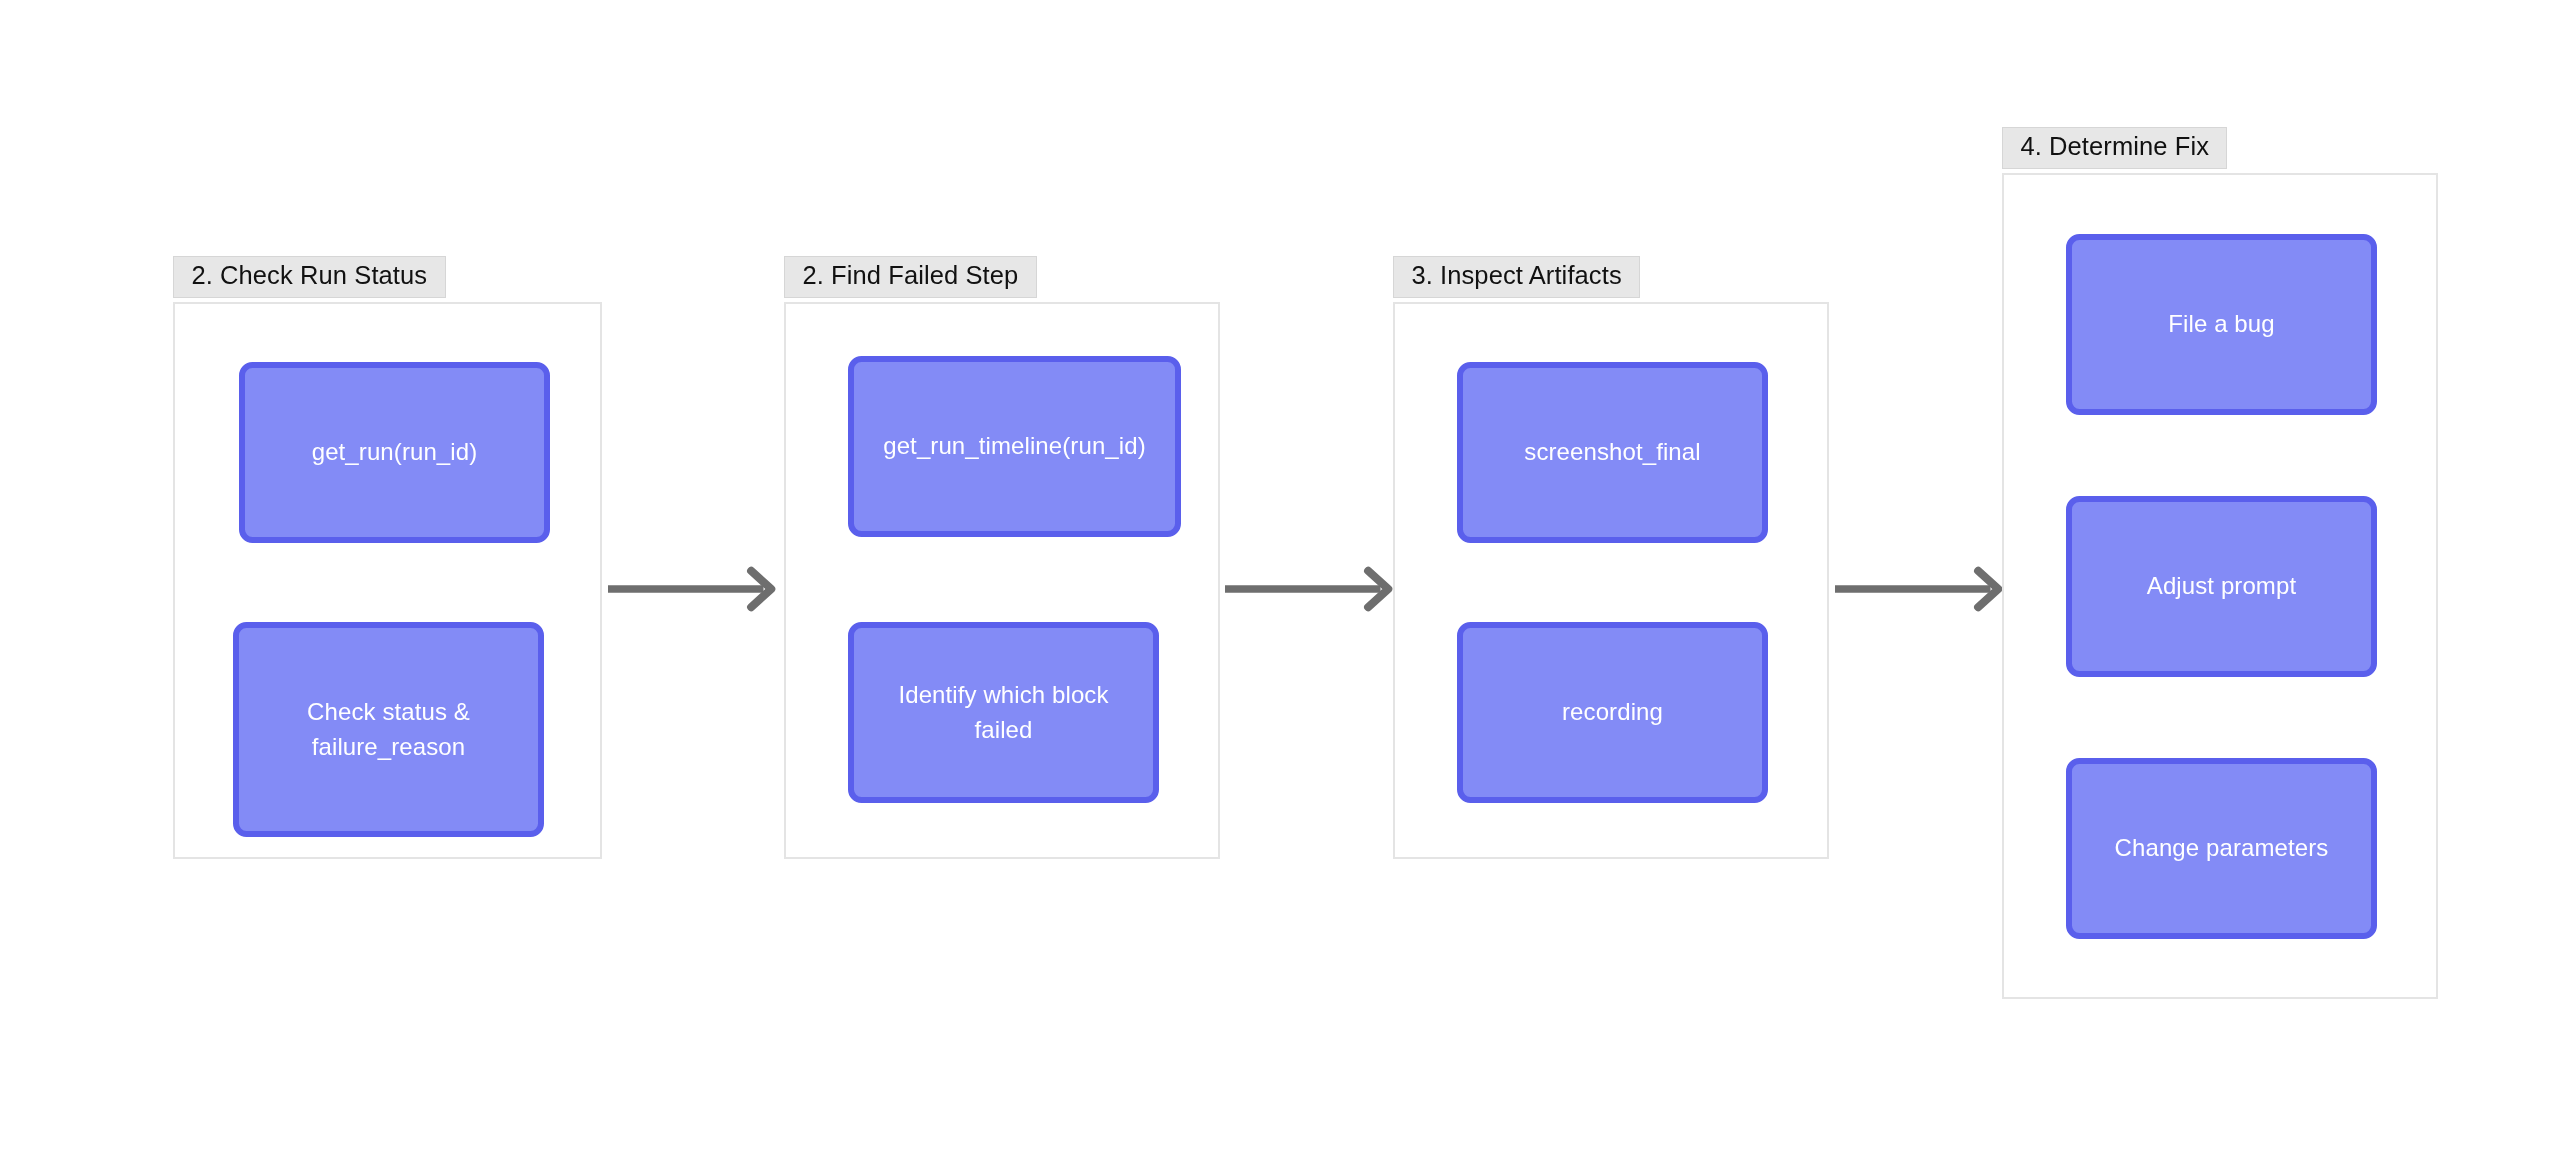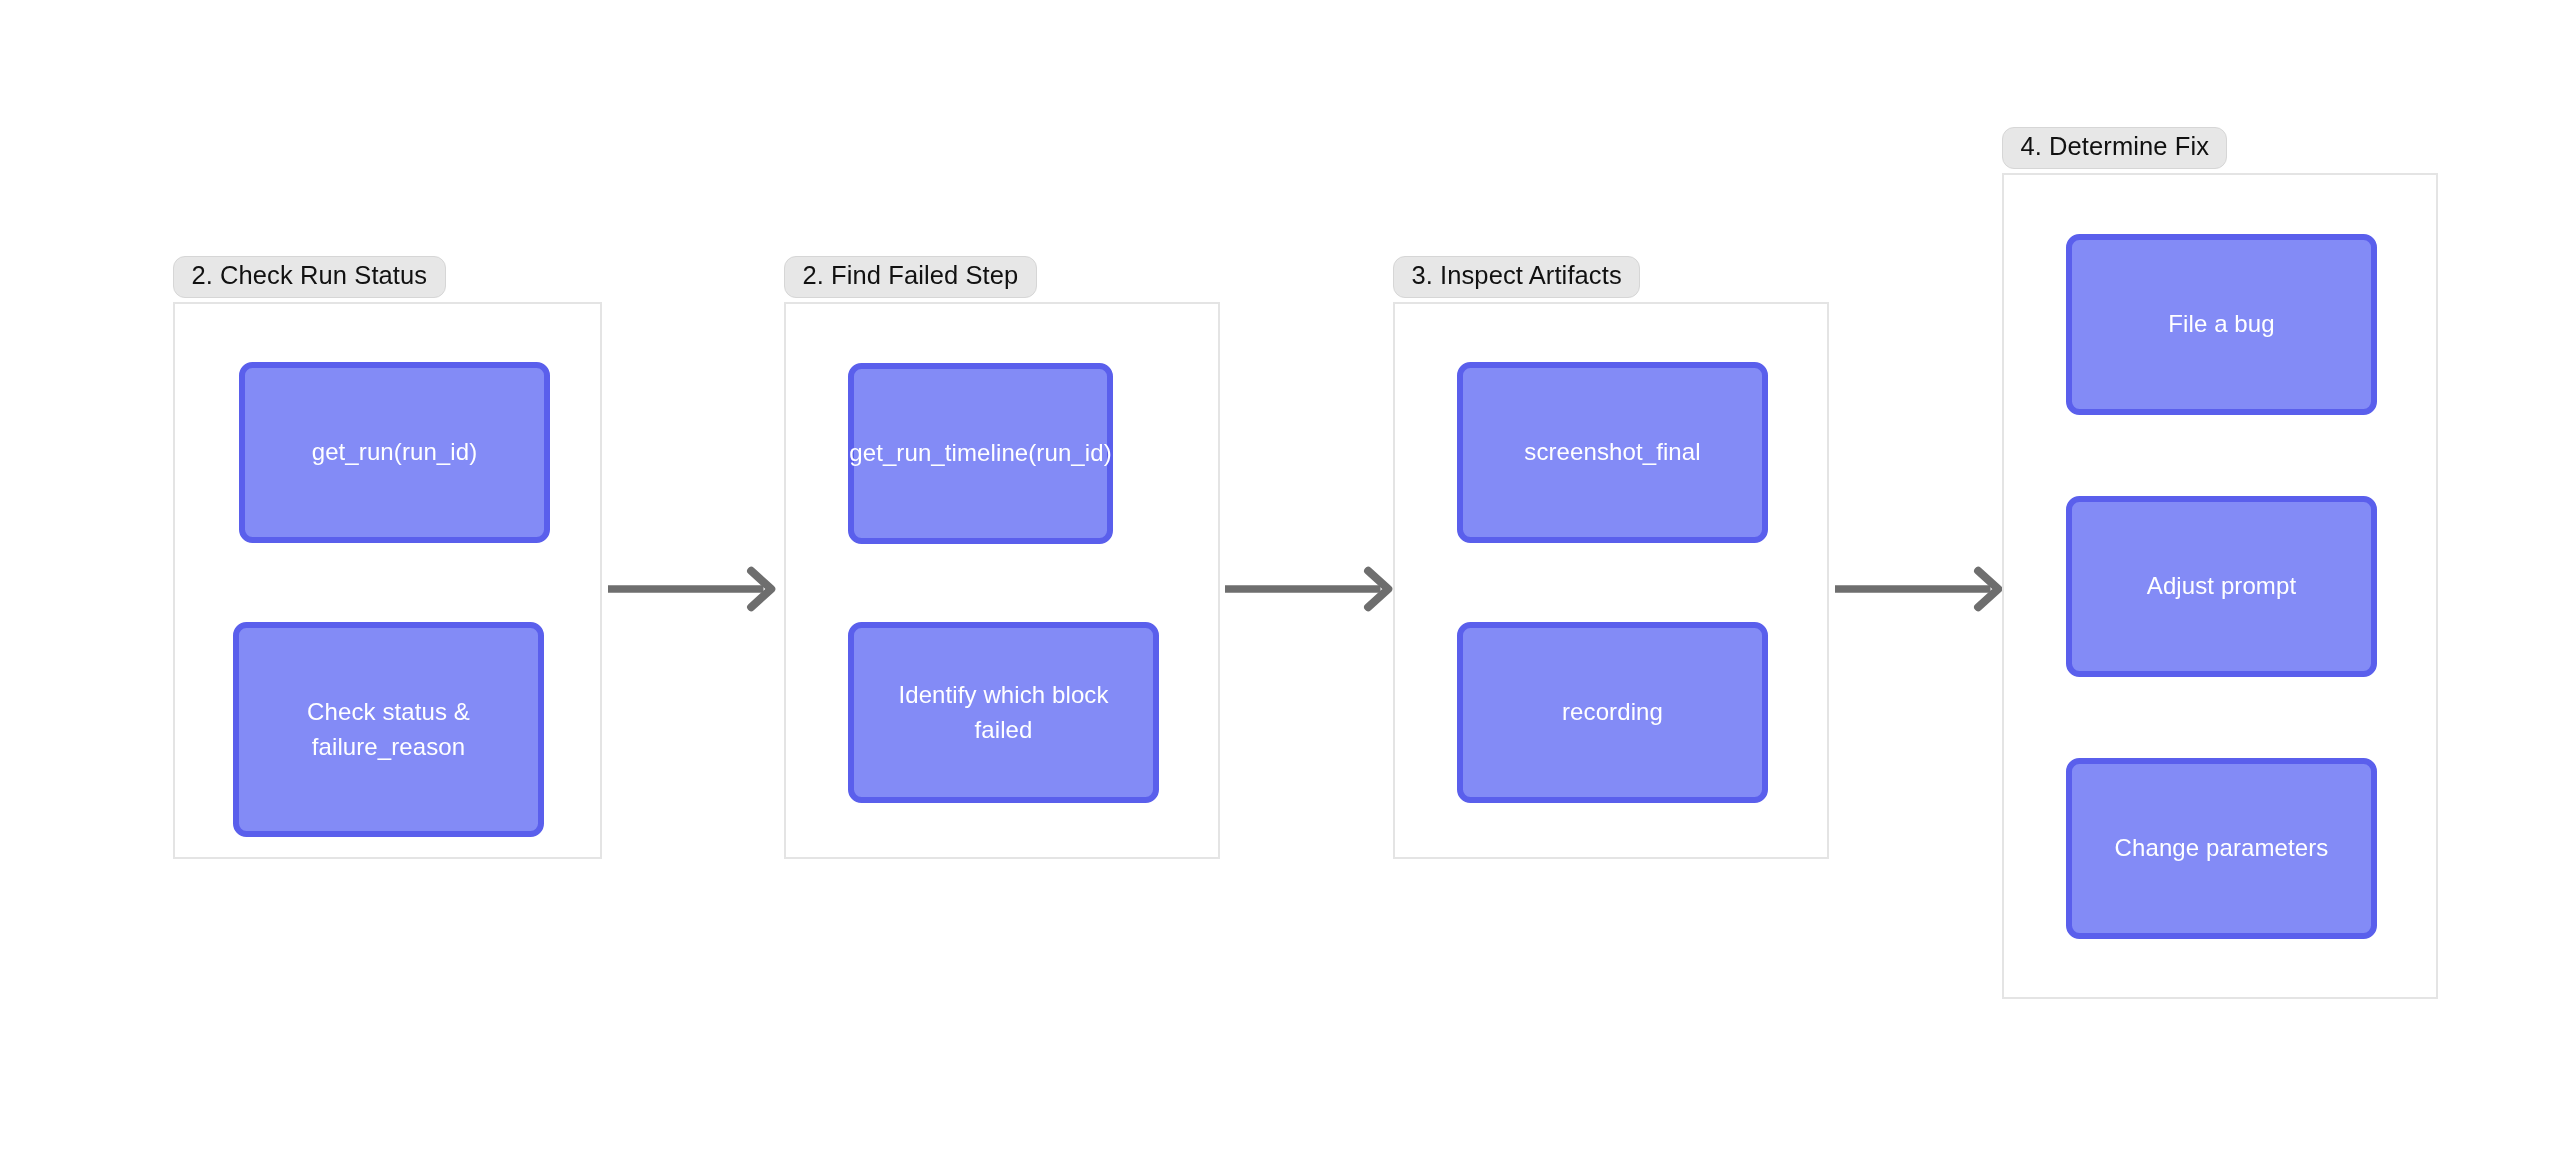--- a/index.html
+++ b/index.html
@@ -29,21 +29,21 @@
   }
 
   .group-label {
     position: absolute;
     left: 0;
     top: 0;
     display: inline-flex;
     align-items: center;
     background: #e7e7e7;
     border: 1.3px solid #d6d6d6;
-    border-radius: 12px;
+    border-radius: 0;
     padding: 5.4px 17.4px 8px 17.4px;
     font-size: 25.5px;
     line-height: 1.05;
     color: #111111;
     white-space: nowrap;
     letter-spacing: 0.1px;
     box-sizing: border-box;
   }
 
   .group-box {
@@ -98,21 +98,21 @@
     <svg width="172" height="50" viewBox="0 0 256 74" fill="none">
       <path d="M2 37 H226" stroke="#6e6e6e" stroke-width="11" stroke-linecap="square"></path>
       <path d="M213 10 L243 37 L213 64" stroke="#6e6e6e" stroke-width="12" stroke-linecap="round" stroke-linejoin="round" fill="none"></path>
     </svg>
   </div>
 
   <div class="group" style="left:784px; top:256px; width:436px; height:604px;">
     <div class="group-label">2. Find Failed Step</div>
     <div class="group-box" style="top:46px; width:436px; height:557px;"></div>
 
-    <div class="node" style="left:64px; top:107px; width:265px; height:181px;">get_run_timeline(run_id)</div>
+    <div class="node" style="left:64px; top:100px; width:333px; height:181px;">get_run_timeline(run_id)</div>
 
     <div class="node" style="left:64px; top:366px; width:311px; height:181px;">Identify which block
 failed</div>
   </div>
 
   <div class="arrow" style="left:1225px; top:564px; width:172px; height:50px;">
     <svg width="172" height="50" viewBox="0 0 256 74" fill="none">
       <path d="M2 37 H226" stroke="#6e6e6e" stroke-width="11" stroke-linecap="square"></path>
       <path d="M213 10 L243 37 L213 64" stroke="#6e6e6e" stroke-width="12" stroke-linecap="round" stroke-linejoin="round" fill="none"></path>
     </svg>

